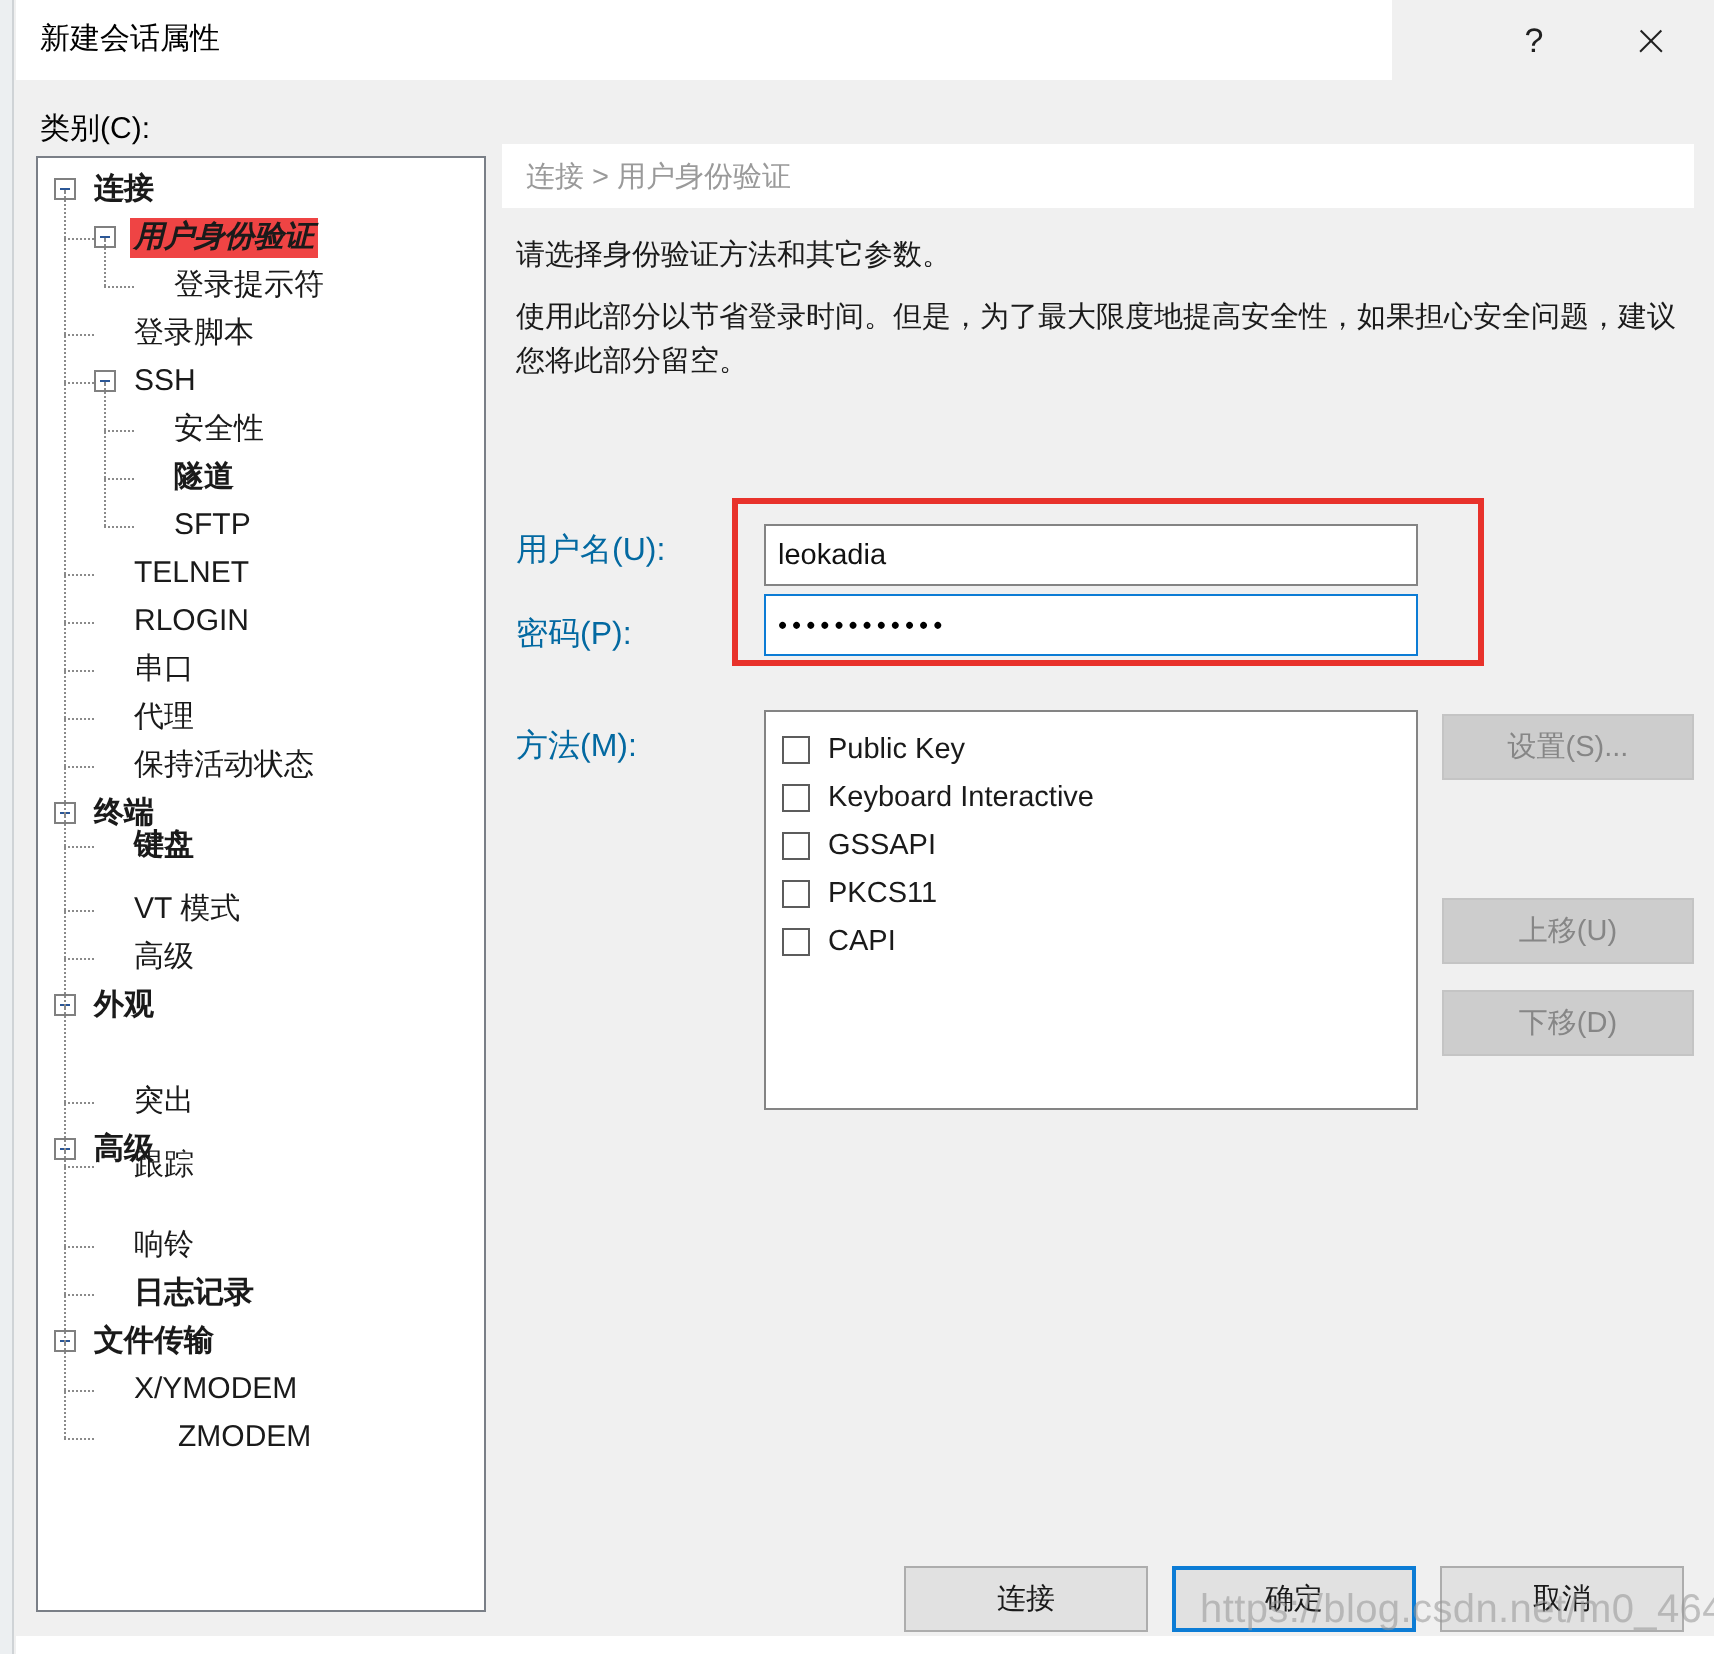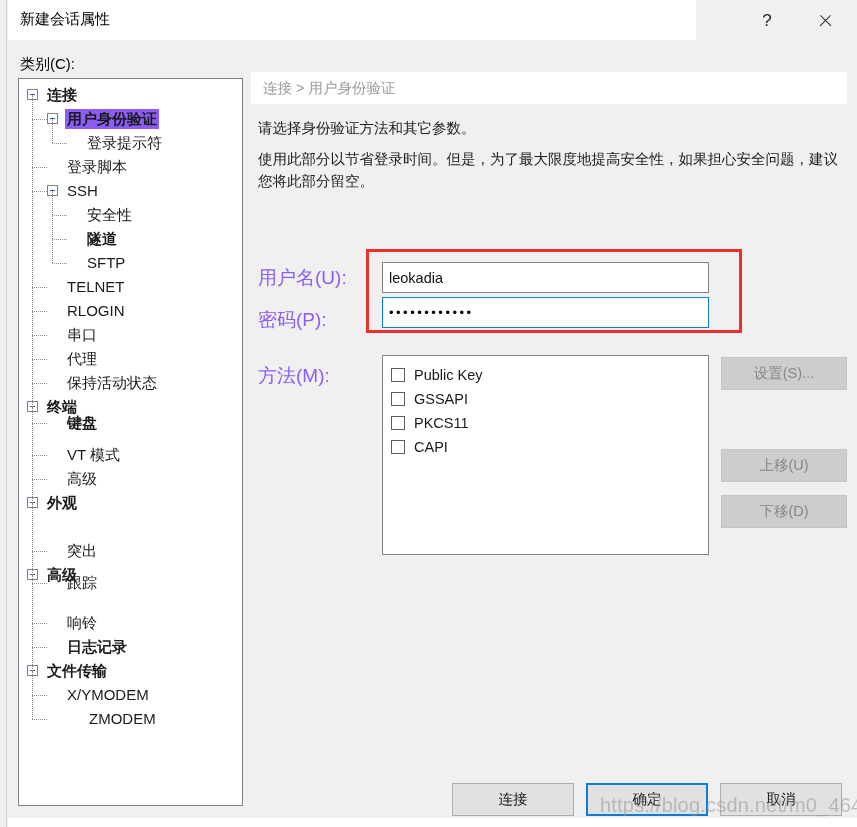--- a/index.html
+++ b/index.html
@@ -119,21 +119,22 @@
     white-space: nowrap;
   }
   .tree-label {
     font-size: 15px;
     color: #1a1a1a;
     line-height: 1;
     padding: 2px 2px 3px 2px;
   }
   .tree-label.bold { font-weight: bold; }
   .tree-row.selected .tree-label {
-    background: #8b5cf6;
+    background: #ef4444;
+    font-style: italic;
   }
   
   .expander {
     position: absolute;
     width: 11px; height: 11px;
     border: 1px solid #808080;
     background: #fff;
     box-sizing: border-box;
   }
   .expander::before {
@@ -182,22 +183,22 @@
     color: #1a1a1a;
     line-height: 22px;
   }
   #desc1 { top: 45px; }
   #desc2 { top: 76px; width: 590px; }
 
   
   .form-label {
     position: absolute;
     left: 7px;
-    font-size: 19px;
-    color: #8b5cf6;
+    font-size: 16px;
+    color: #0369a1;
     white-space: nowrap;
   }
   #lbl-user { top: 193px; }
   #lbl-pass { top: 235px; }
   #lbl-method { top: 291px; }
 
   #red-box {
     position: absolute;
     left: 115px; top: 177px;
     width: 376px; height: 84px;
@@ -486,20 +487,24 @@
       <div id="red-box"></div>
 
       <input id="user-input" type="text" value="leokadia" style="">
 
       <div id="pass-input">••••••••••••</div>
 
       <div id="method-box">
           <div class="method-item">
             <span class="cb"></span>
             <span class="method-label">Public Key</span>
+          </div>
+          <div class="method-item">
+            <span class="cb"></span>
+            <span class="method-label">Keyboard Interactive</span>
           </div>
           <div class="method-item">
             <span class="cb"></span>
             <span class="method-label">GSSAPI</span>
           </div>
           <div class="method-item">
             <span class="cb"></span>
             <span class="method-label">PKCS11</span>
           </div>
           <div class="method-item">

